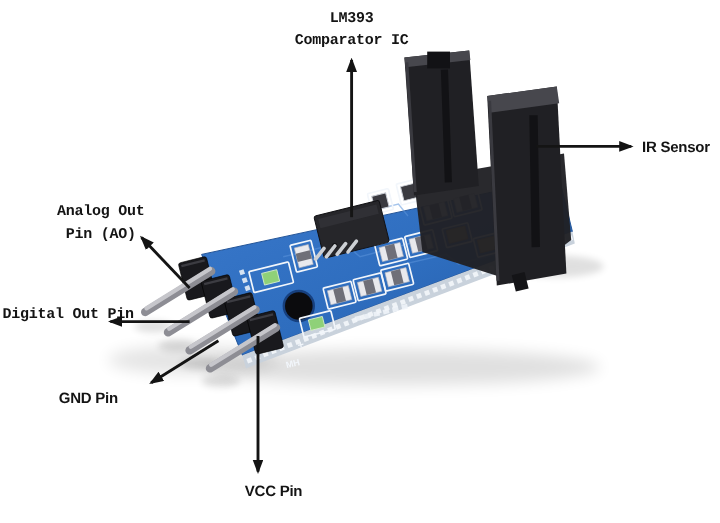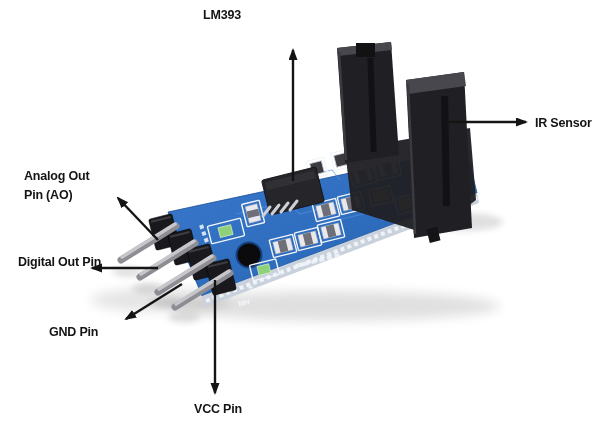--- a/index.html
+++ b/index.html
@@ -10,21 +10,21 @@
     --cap-tan:#cfa461; --led-green:#8fd178; --silk:#f2f6fb; --bg:#ffffff;
   }
   html,body{margin:0;padding:0;}
   body{background:var(--bg);font-family:"Liberation Sans","DejaVu Sans",sans-serif;}
   .stage{position:relative;width:600px;height:436px;background:var(--bg);overflow:hidden;}
   .stage svg{position:absolute;left:0;top:0;}
   .callout{
     position:absolute;font-weight:700;font-size:12.5px;line-height:19px;
     color:var(--label-text);letter-spacing:-0.2px;white-space:nowrap;
   }
-  .center{text-align:left;}
+  .center{text-align:center;font-family:Liberation Mono, monospace;}
   
   .pcb{fill:url(#pcbGrad);stroke:#1d4f94;stroke-width:0.8;}
   .pcbEdge{fill:var(--board-edge);}
   .silkbox{fill:none;stroke:var(--silk);stroke-width:1.4;}
   .trace{stroke:var(--pcb-trace);stroke-width:1.2;fill:none;opacity:.55;}
   .resistor{fill:var(--resistor-body);stroke:#b9b9c0;stroke-width:.5;}
   .band{fill:var(--resistor-band);}
   .sqic{fill:#3a3a40;stroke:#caced6;stroke-width:.8;}
   .cap{fill:var(--cap-tan);stroke:#b08648;stroke-width:.6;}
   .led{fill:var(--led-green);stroke:#d8eecb;stroke-width:.7;}
@@ -238,30 +238,31 @@
       <line class="arrow" x1="447" y1="122" x2="526" y2="122" marker-end="url(#ah)"></line>
       <line class="arrow" x1="158" y1="240" x2="118" y2="198" marker-end="url(#ah)"></line>
       <line class="arrow" x1="158" y1="268" x2="92" y2="268" marker-end="url(#ah)"></line>
       <line class="arrow" x1="182" y1="284" x2="126" y2="319" marker-end="url(#ah)"></line>
       <line class="arrow" x1="215" y1="280" x2="215" y2="393" marker-end="url(#ah)"></line>
     </g>
   </svg>
 
   <div class="callout center" style="left:203px;top:6px;width:180px;">
     <div>LM393</div>
+    <div>Comparator IC</div>
   </div>
 
   <div class="callout center" style="left:24px;top:167px;width:120px;">
     <div>Analog Out</div>
     <div>Pin (AO)</div>
   </div>
 
   <div class="callout" style="left:535px;top:114px;">IR Sensor</div>
 
-  <div class="callout center" style="left:18px;top:253px;width:94px;">
+  <div class="callout center" style="left:2px;top:253px;width:94px;">
     <div>Digital Out Pin</div>
   </div>
 
   <div class="callout" style="left:49px;top:323px;">GND Pin</div>
 
-  <div class="callout" style="left:194px;top:400px;">VCC Pin</div>
+  <div class="callout" style="left:204px;top:400px;">VCC Pin</div>
 
 </div>
 
 </body></html>

